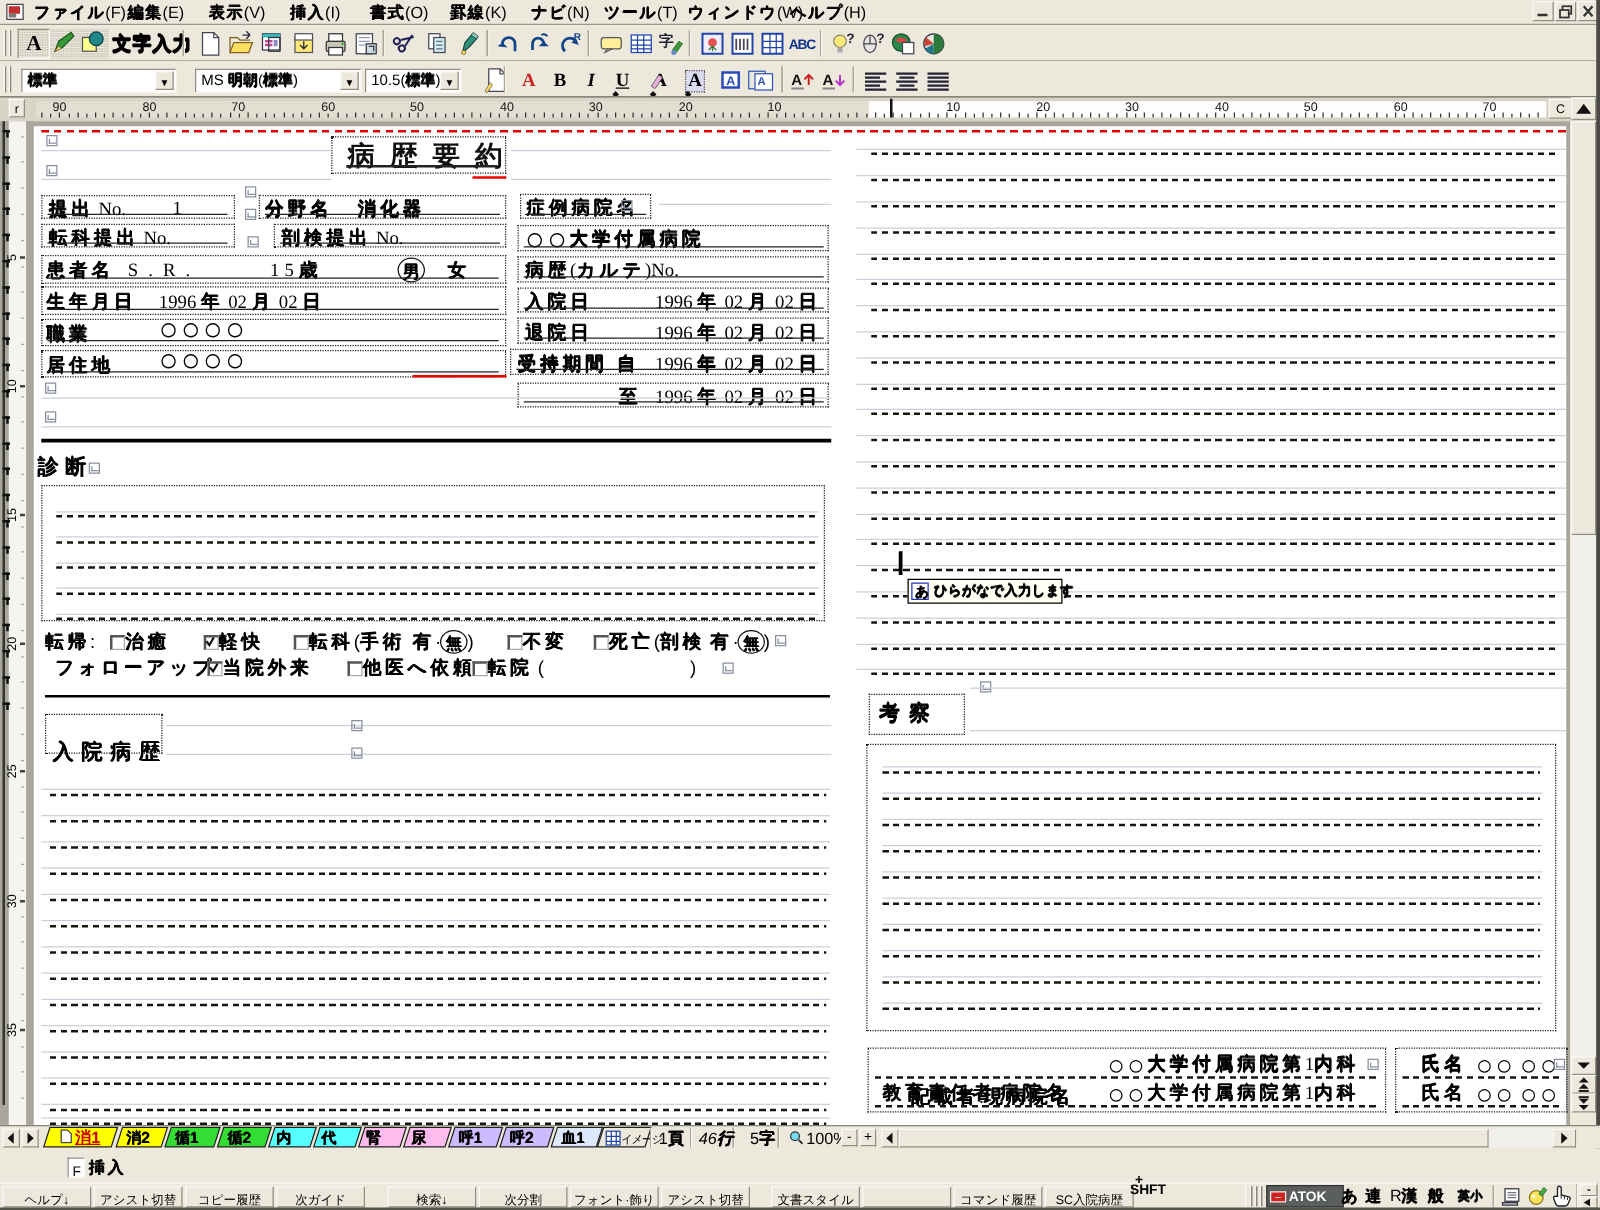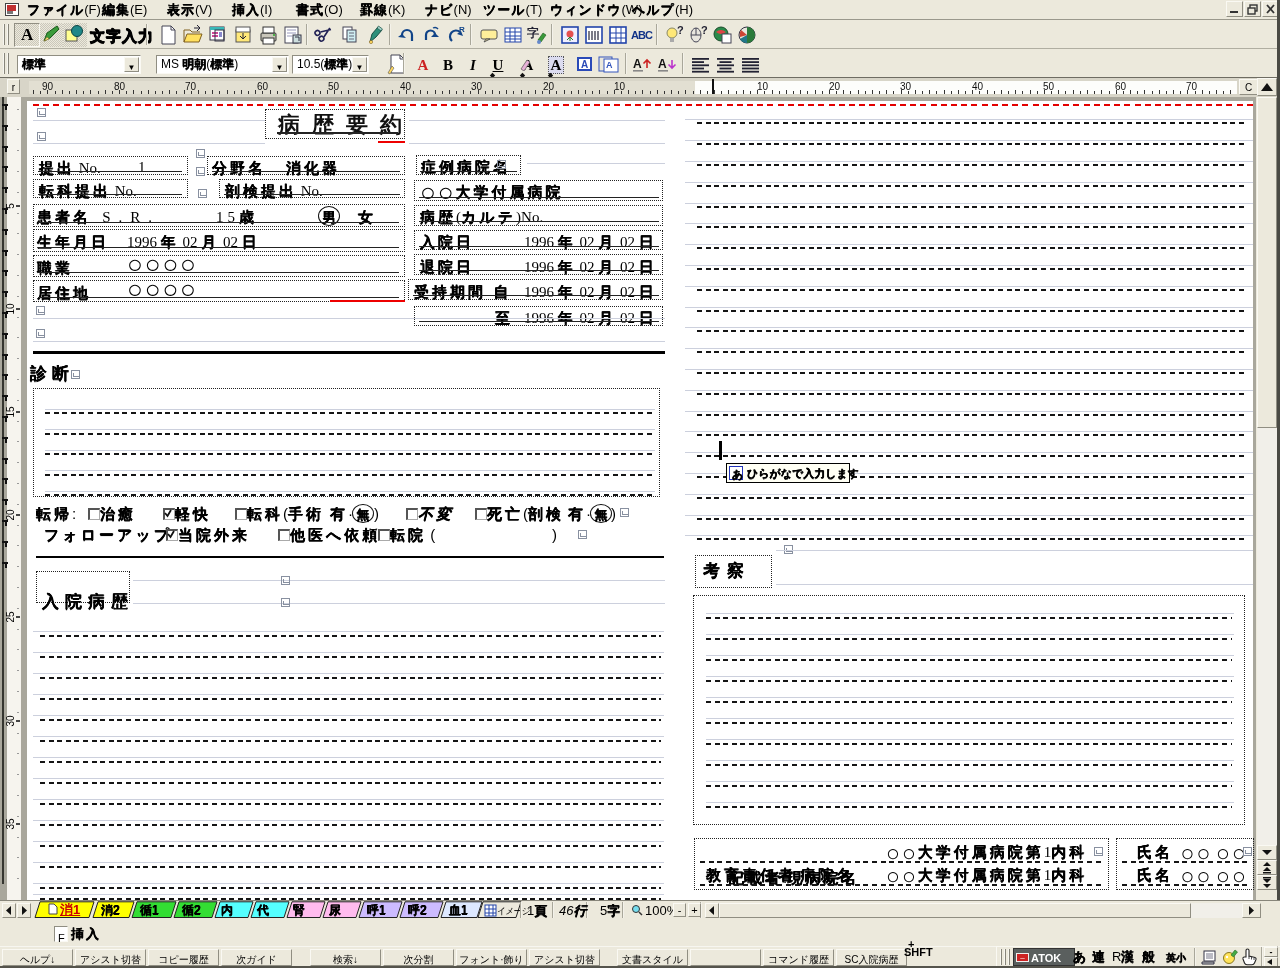--- a/index.html
+++ b/index.html
@@ -755,21 +755,21 @@
         <path d="M2 5 l2.5 3 L8 2" stroke="#111" stroke-width="1.8" fill="none"></path>
       </svg>
     </div>
 <div class="abs t" style="left:175px;top:505px;font-size:15px;"><span class="k" style="letter-spacing:3px;font-family:'Liberation Sans',sans-serif">軽快</span></div>
 <div class="cb" style="left:235px;top:508px;width:12px;height:12px;"></div>
 <div class="abs t" style="left:247px;top:505px;font-size:15px;"><span class="k" style="letter-spacing:3px;font-family:'Liberation Sans',sans-serif">転科</span>(<span class="k" style="letter-spacing:3px;font-family:'Liberation Sans',sans-serif">手術</span></div>
 <div class="abs t" style="left:330px;top:505px;font-size:15px;"><span class="k" style="letter-spacing:3px;font-family:'Liberation Sans',sans-serif">有</span>·</div>
 <div class="abs circ" style="left:352px;top:504px;width:22px;height:19px;line-height:19px;font-size:13px"><span class="k" style="letter-spacing:0px;font-family:'Liberation Sans',sans-serif">無</span></div>
 <div class="abs t" style="left:374px;top:505px;font-size:15px;">)</div>
 <div class="cb" style="left:406px;top:508px;width:12px;height:12px;"></div>
-<div class="abs t" style="left:418px;top:505px;font-size:15px;font-style:italic;"><span class="k" style="letter-spacing:3px;font-family:'Liberation Sans',sans-serif">不変</span></div>
+<div class="abs t" style="left:418px;top:505px;font-size:15px;"><span class="k" style="letter-spacing:3px;font-family:'Liberation Sans',sans-serif">不変</span></div>
 <div class="cb" style="left:475px;top:508px;width:12px;height:12px;"></div>
 <div class="abs t" style="left:487px;top:505px;font-size:15px;"><span class="k" style="letter-spacing:3px;font-family:'Liberation Sans',sans-serif">死亡</span>(<span class="k" style="letter-spacing:3px;font-family:'Liberation Sans',sans-serif">剖検</span></div>
 <div class="abs t" style="left:568px;top:505px;font-size:15px;"><span class="k" style="letter-spacing:3px;font-family:'Liberation Sans',sans-serif">有</span>·</div>
 <div class="abs circ" style="left:590px;top:504px;width:22px;height:19px;line-height:19px;font-size:13px"><span class="k" style="letter-spacing:0px;font-family:'Liberation Sans',sans-serif">無</span></div>
 <div class="abs t" style="left:611px;top:505px;font-size:15px;">)</div>
 <div class="pm" style="left:620px;top:508px;width:9px;height:9px;"></div>
 <div class="abs t" style="left:44px;top:526px;font-size:15px;"><span class="k" style="letter-spacing:3px;font-family:'Liberation Sans',sans-serif">フォローアップ</span>:</div>
 <div class="cb" style="left:166px;top:529px;width:12px;height:12px;"></div>
 <div class="abs" style="left:166px;top:529px;width:12px;height:12px;">
       <svg width="10" height="10" style="position:absolute;left:0px;top:0px">

